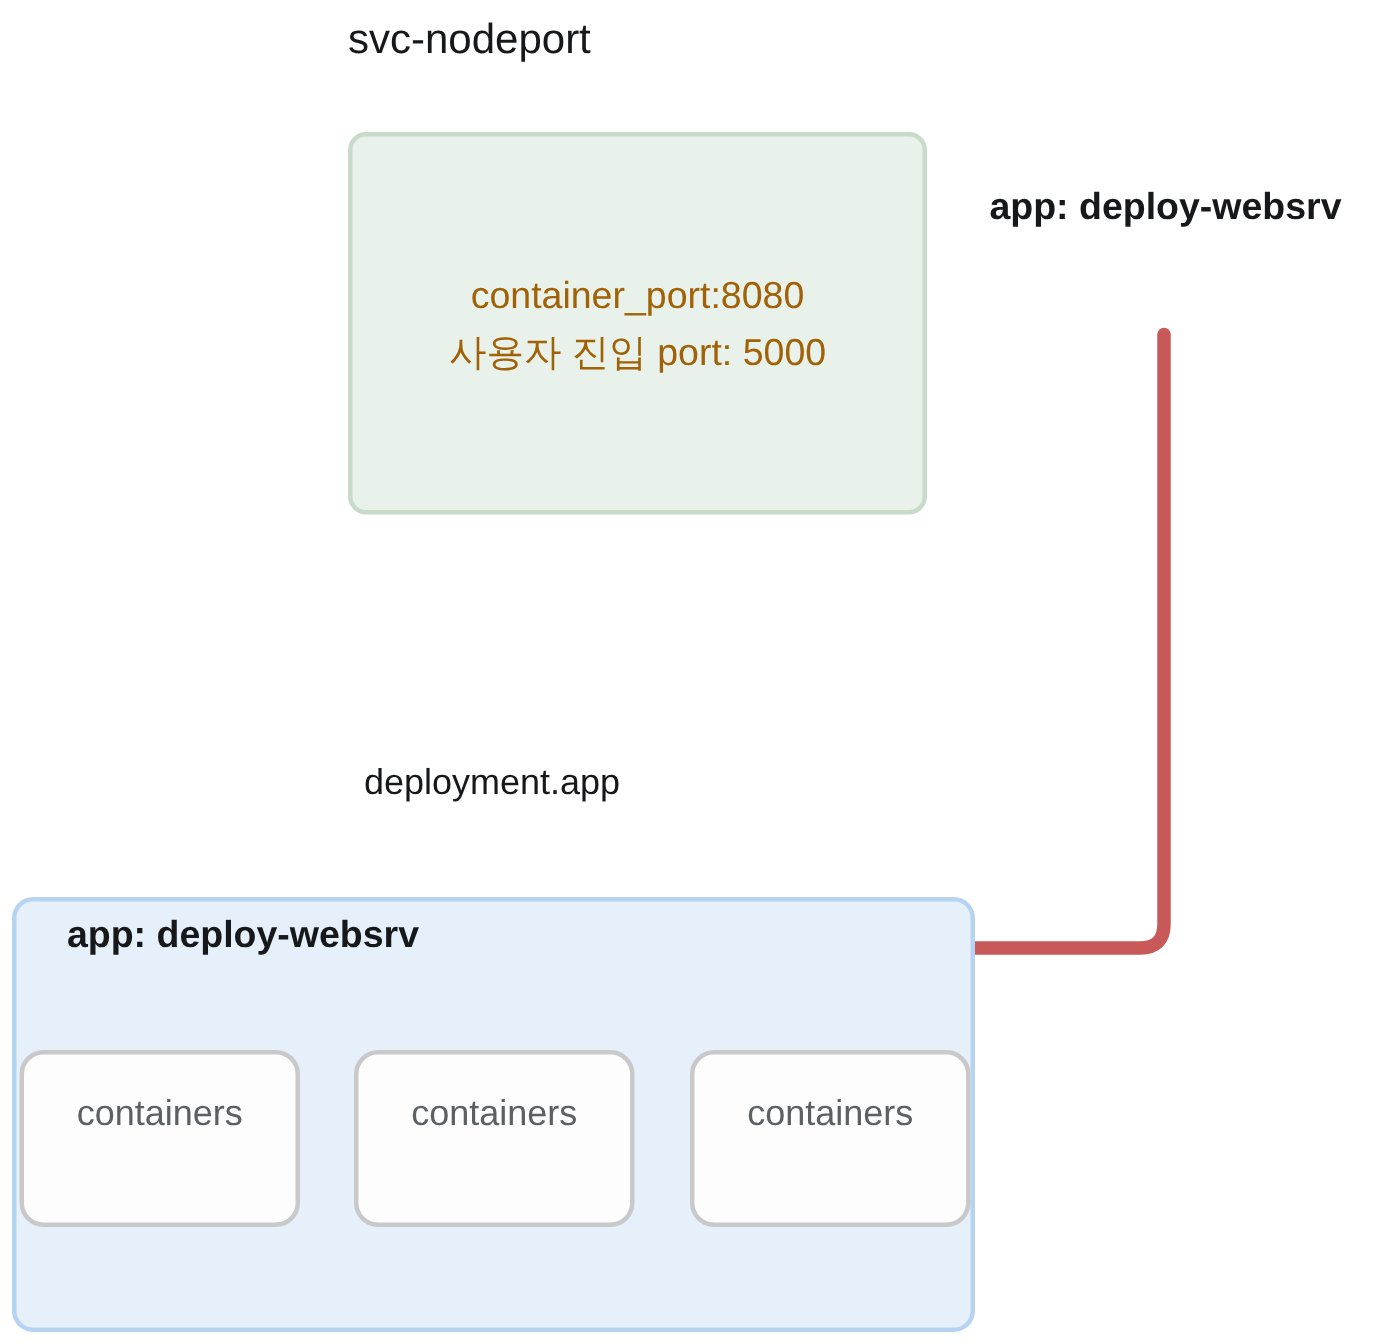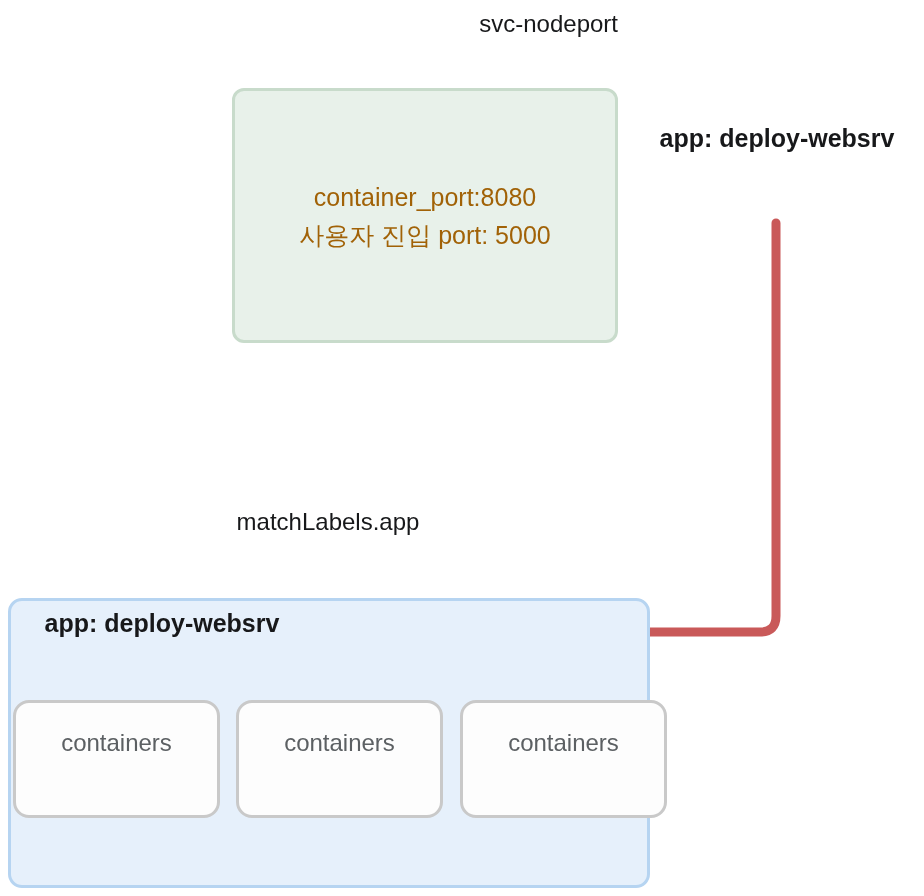--- a/index.html
+++ b/index.html
@@ -13,22 +13,22 @@
     width: 924px;
     height: 896px;
     background: #ffffff;
     overflow: hidden;
   }
   .abs { position: absolute; }
 
   
   .svc-title {
     left: 232px; top: 10px; width: 386px;
-    text-align: right;
-    font-size: 24px;
+    text-align: left;
+    font-size: 28px;
     color: #17181a;
   }
   .svc-box {
     left: 232px; top: 88px;
     width: 386px; height: 255px;
     background: #e8f1ea;
     border: 3px solid #c8dbcb;
     border-radius: 12px;
     display: flex;
     align-items: center;
@@ -84,21 +84,21 @@
     font-size: 24px;
     line-height: 37px;
   }
   .match-labels .bold-line {
     font-weight: 700;
     font-size: 25px;
   }
   .container-box {
     position: absolute;
     top: 99px;
-    width: 207px; height: 118px;
+    width: 187px; height: 118px;
     background: #fdfdfd;
     border: 3px solid #c9c9c9;
     border-radius: 16px;
     text-align: center;
     padding-top: 26px;
     font-size: 24px;
     color: #5c6063;
   }
   .container-box.c1 { left: 2px; }
   .container-box.c2 { left: 225px; }
@@ -121,21 +121,21 @@
   <div class="abs selector-block">
     <div class="bold-line">app: deploy-websrv</div>
   </div>
 
   <svg class="abs arrow-svg" viewBox="0 0 924 896" xmlns="http://www.w3.org/2000/svg">
     <path d="M 776 223 L 776 616 Q 776 632 760 632 L 322 632" fill="none" stroke="#c95959" stroke-width="9" stroke-linecap="round"></path>
     <polygon points="301,632 326,618 326,646" fill="#c95959"></polygon>
   </svg>
 
   <div class="abs deploy-title">
-    <div>matchLabels.app</div>
+    <div>deployment.app</div>
   </div>
 
   <div class="abs deploy-box">
     <div class="match-labels">
       <div class="bold-line">app: deploy-websrv</div>
     </div>
 
     <div class="container-box c1">containers</div>
     <div class="container-box c2">containers</div>
     <div class="container-box c3">containers</div>

